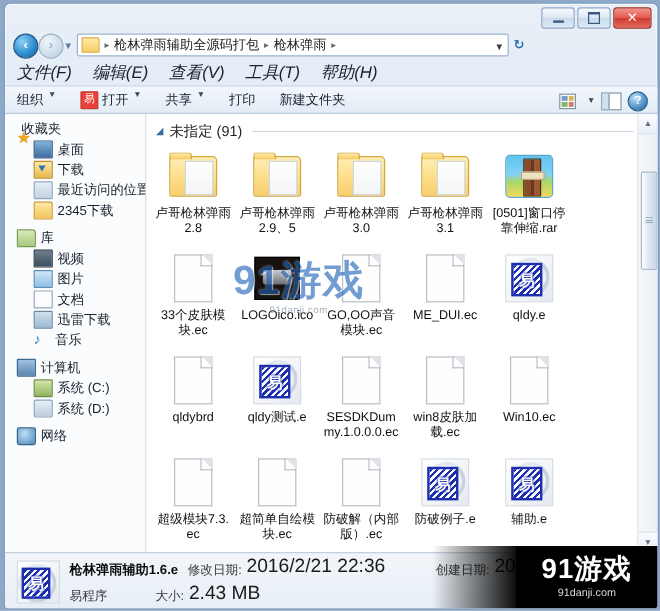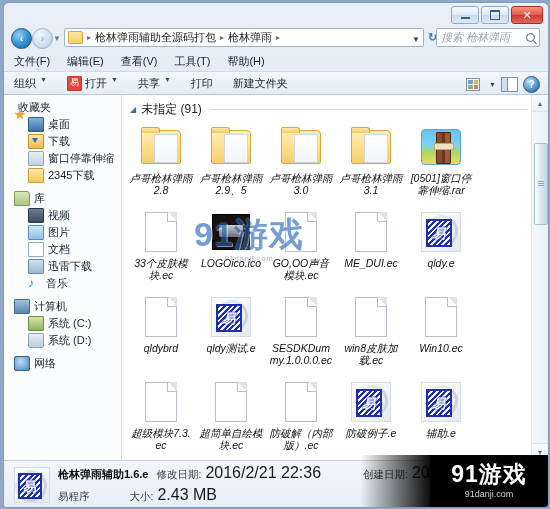--- a/index.html
+++ b/index.html
@@ -78,21 +78,21 @@
   .mag{
     width:7px;height:7px;border:1.4px solid #44617f;border-radius:50%;
     position:relative;flex:none;margin-left:2px;
   }
   .mag:after{content:"";position:absolute;right:-3px;bottom:-2px;width:4px;height:1.4px;background:#44617f;transform:rotate(45deg);}
   
   #menubar{
     position:absolute;left:0;top:48px;width:100%;height:20px;
     display:flex;align-items:center;padding-left:10px;box-sizing:border-box;
   }
-  .menuitem{color:#16212e;font-size:11px;margin-right:17px;cursor:default;}
+  .menuitem{color:#16212e;font-size:14px;margin-right:17px;cursor:default;font-style:italic;}
   
   #toolbar{
     position:absolute;left:0;top:68px;width:100%;height:24px;
     background:linear-gradient(180deg,#f2f7fc 0%,#e3ecf5 100%);
     border-top:1px solid #ccd9e6;border-bottom:1px solid #b9c9d9;
     display:flex;align-items:center;padding-left:10px;box-sizing:border-box;
   }
   .tbitem{display:flex;align-items:flex-start;margin-right:20px;color:#16212e;font-size:11px;white-space:nowrap;}
   .caret{font-size:7px;margin-left:4px;color:#3a4a5a;}
   .ebadge{
@@ -150,21 +150,21 @@
   
   #filearea{
     flex:1;background:#fff;position:relative;overflow:hidden;
   }
   #grouphdr{position:absolute;left:8px;top:6px;right:20px;height:16px;display:flex;align-items:center;}
   #grouphdr .tri{font-size:8px;color:#3b6ea5;margin-right:5px;}
   #grouphdr .gname{color:#1f1f1f;font-size:12px;white-space:nowrap;}
   #grouphdr .gline{flex:1;height:1px;background:#d4dde6;margin-left:8px;}
   #grid{
     position:absolute;left:4px;top:26px;right:18px;bottom:0;
-    display:flex;flex-wrap:wrap;align-content:flex-start;font-style:italic;
+    display:flex;flex-wrap:wrap;align-content:flex-start;
   }
   .cell{
     width:70px;height:85px;display:flex;flex-direction:column;align-items:center;
     padding-top:4px;box-sizing:border-box;
   }
   .thumb{width:40px;height:44px;position:relative;display:flex;align-items:center;justify-content:center;}
   .fname{
     margin-top:3px;width:64px;text-align:center;color:#101010;font-size:10.5px;
     line-height:12px;word-break:break-all;
   }
@@ -311,24 +311,20 @@
       <span class="sep">▸</span>
       <span class="crumb">枪林弹雨辅助全源码打包</span>
       <span class="sep">▸</span>
       <span class="crumb">枪林弹雨</span>
       <span class="sep">▸</span>
       <span id="addrdrop">▼</span>
     </div>
 
     <div id="refresh">↻</div>
 
-    <div id="searchbox">
-      <span class="ph">搜索 枪林弹雨</span>
-      <span class="mag"></span>
-    </div>
   </div>
 
   <div id="menubar">
     <span class="menuitem">文件(F)</span>
     <span class="menuitem">编辑(E)</span>
     <span class="menuitem">查看(V)</span>
     <span class="menuitem">工具(T)</span>
     <span class="menuitem">帮助(H)</span>
   </div>
 
@@ -376,21 +372,21 @@
         <div class="navrow child">
           <span class="nicon ic-desk"></span>
           <span class="navlabel">桌面</span>
         </div>
         <div class="navrow child">
           <span class="nicon ic-dl"></span>
           <span class="navlabel">下载</span>
         </div>
         <div class="navrow child">
           <span class="nicon ic-recent"></span>
-          <span class="navlabel">窗口停靠伸缩</span>
+          <span class="navlabel">最近访问的位置</span>
         </div>
         <div class="navrow child">
           <span class="nicon ic-folder"></span>
           <span class="navlabel">2345下载</span>
         </div>
       </div>
 
       <div class="navgroup">
         <div class="navrow head">
           <span class="nicon ic-lib"></span>

